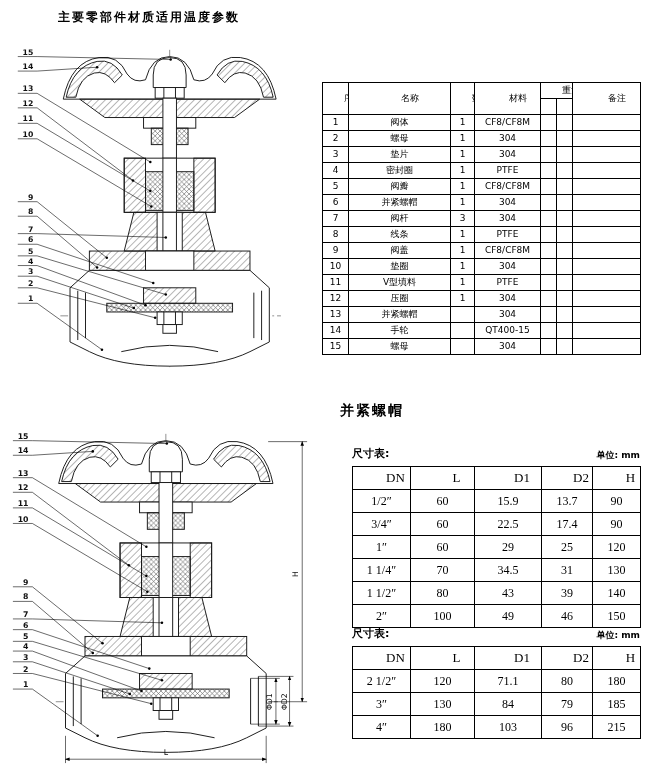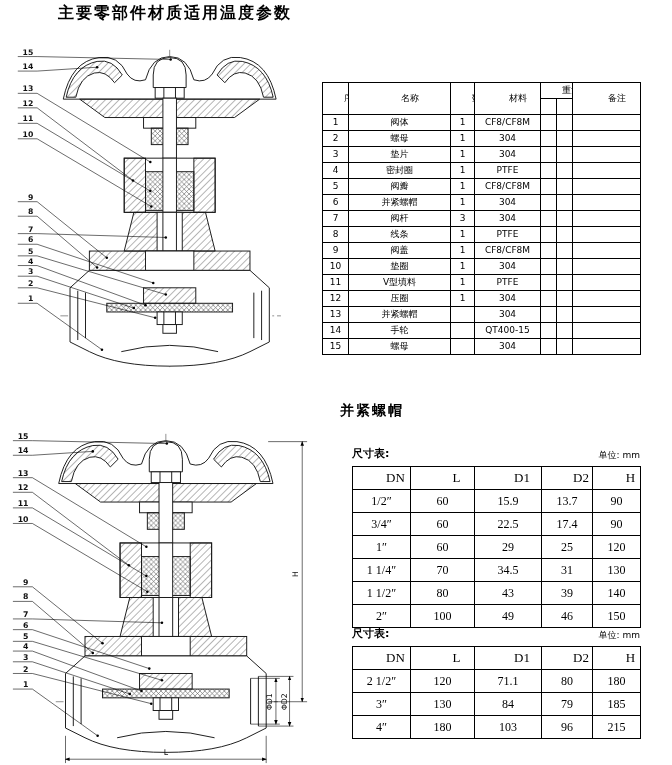--- a/index.html
+++ b/index.html
@@ -1,24 +1,24 @@
 <!DOCTYPE html>
 <html><head>
 <meta charset="utf-8">
 <style>
   html,body{margin:0;padding:0;}
   body{
     width:672px;height:765px;background:#ffffff;position:relative;
     font-family:"DejaVu Sans",sans-serif;color:#000;overflow:hidden;
   }
   .abs{position:absolute;}
-  .doc-title{left:58px;top:3px;font-size:16px;font-weight:bold;letter-spacing:2px;}
+  .doc-title{left:58px;top:9px;font-size:12px;font-weight:bold;letter-spacing:2px;}
   .section-title{left:340px;top:402px;font-size:14px;font-weight:bold;letter-spacing:2px;}
   .table-caption{font-size:11px;font-weight:bold;}
-  .unit-label{font-size:9px;font-weight:normal;width:80px;text-align:right;}
+  .unit-label{font-size:9px;font-weight:bold;width:80px;text-align:right;}
 
   table{border-collapse:collapse;background:#fff;}
   
   table.parts{left:322px;top:82px;width:318px;table-layout:fixed;font-size:9px;}
   table.parts th,table.parts td{
     border:1px solid #000;text-align:center;padding:0;height:15px;
     overflow:hidden;white-space:nowrap;font-weight:normal;line-height:1.1;
   }
   table.parts th{font-weight:normal;padding-left:21px;}
   table.parts th.small{font-size:7px;}

